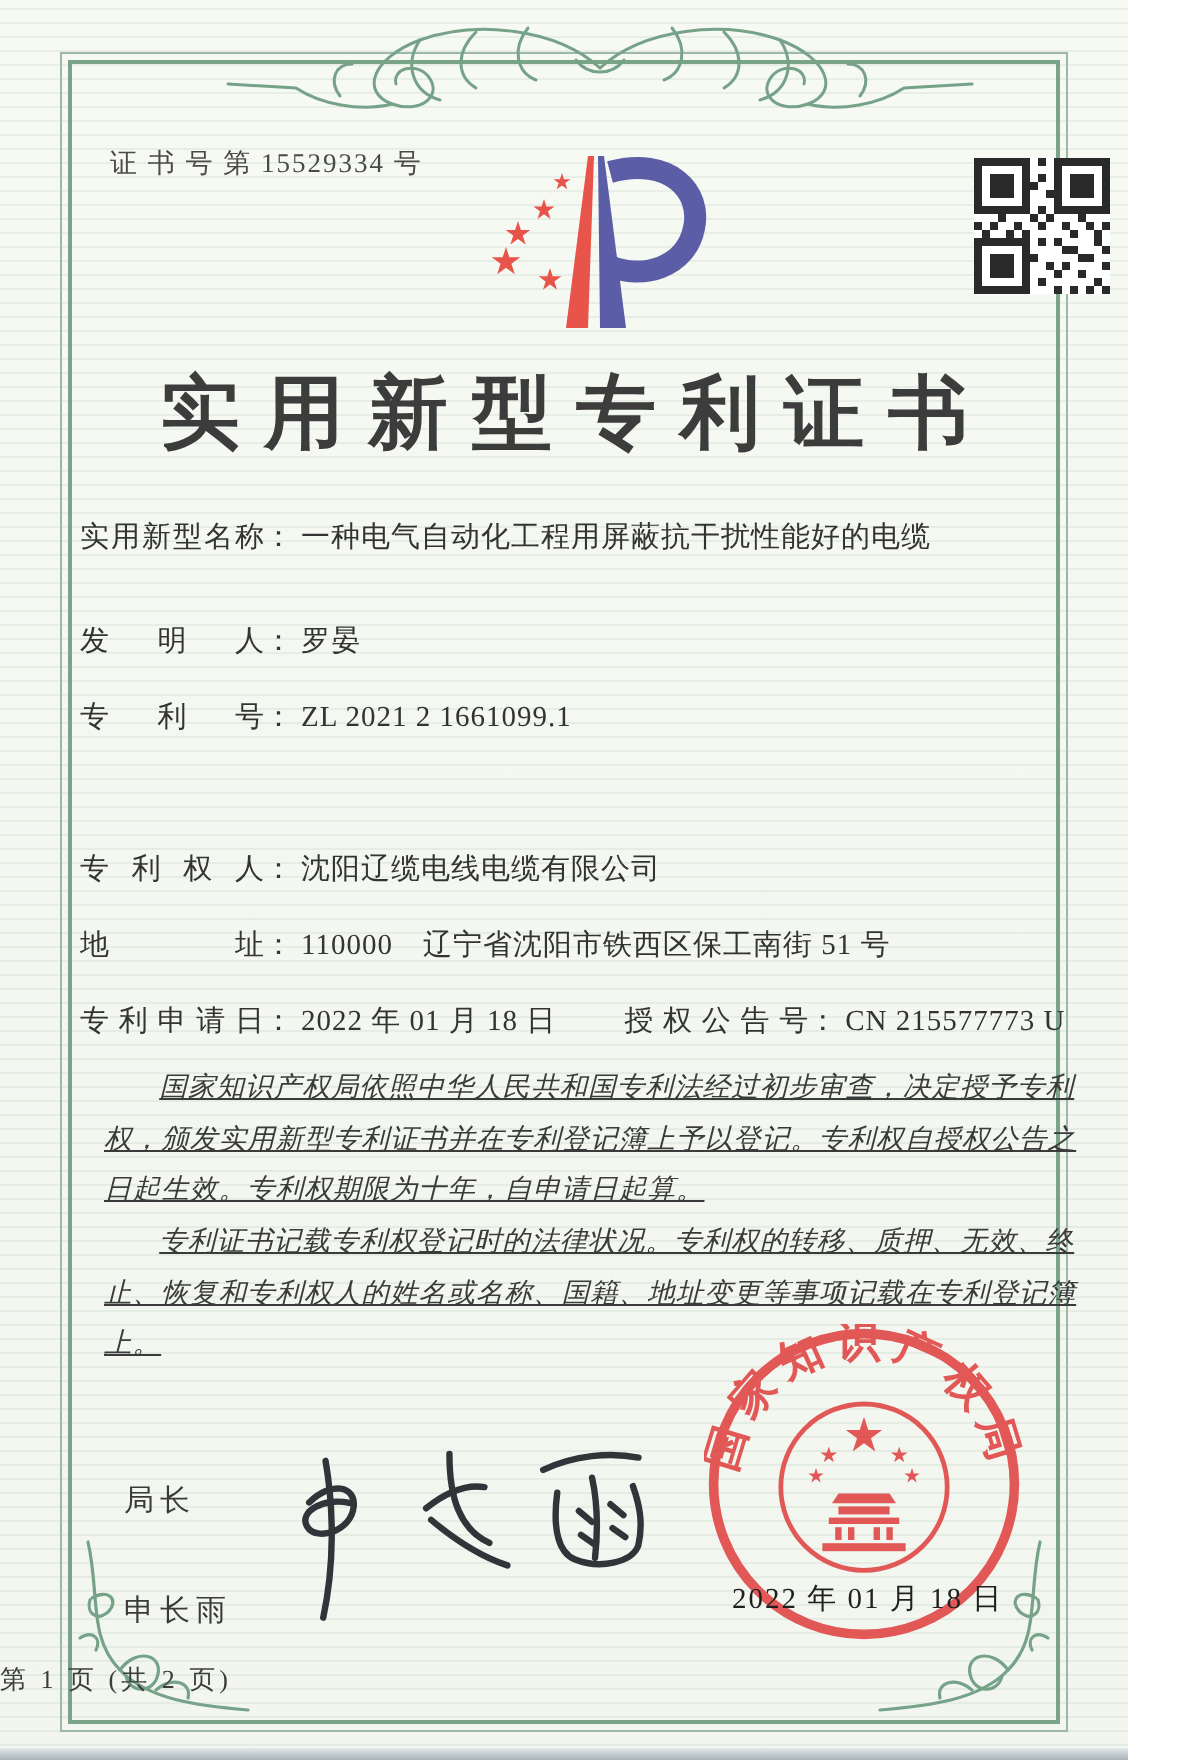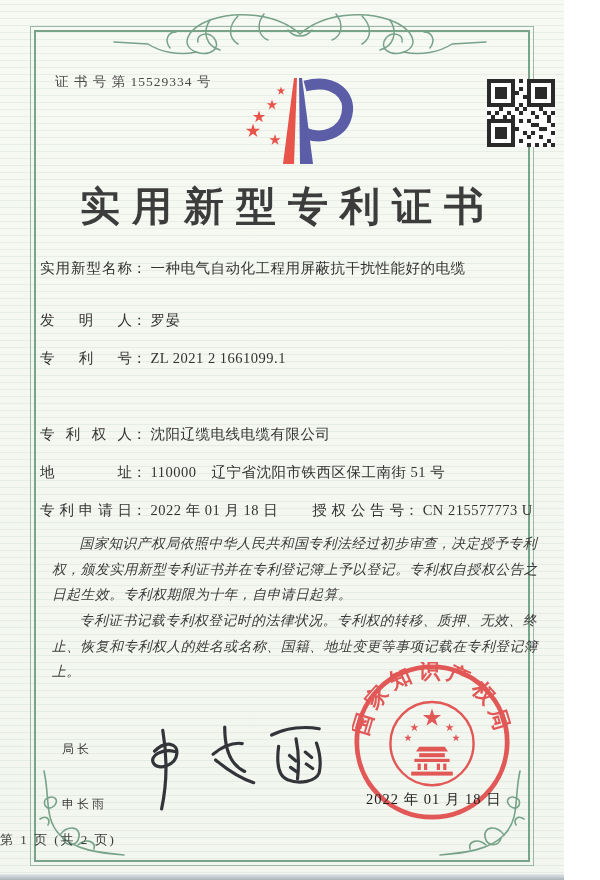--- a/index.html
+++ b/index.html
@@ -21,22 +21,22 @@
   .qr{position:absolute;left:487px;top:79px;}
   .title{position:absolute;left:0;top:179px;width:100%;text-align:center;
     font-size:40px;font-weight:600;letter-spacing:12px;text-indent:12px;color:#3c3c3c;}
   .row{position:absolute;left:40px;width:500px;font-size:14.5px;color:#333;white-space:nowrap;}
   .lbl{display:inline-block;width:92px;text-align:justify;text-align-last:justify;-moz-text-align-last:justify;}
   .colon{display:inline-block;margin-right:4px;}
   .val{letter-spacing:0.5px;}
   .grant2{margin-left:34px;}
   .paras{position:absolute;left:52px;top:531px;width:498px;font-size:13.8px;
     line-height:1.86;color:#3b3b3b;font-style:italic;}
-  .paras p{margin:0;text-indent:2em;letter-spacing:0.5px;}
-  .signer{position:absolute;left:62px;font-size:12px;color:#3a3a3a;letter-spacing:3px;}
+  .paras p{margin:0;text-indent:2em;letter-spacing:0.5px;text-decoration:underline;}
+  .signer{position:absolute;left:62px;font-size:15px;color:#3a3a3a;letter-spacing:3px;}
   .signer-title{top:741px;}
   .signer-name{top:796px;}
   .signature{position:absolute;left:128px;top:714px;}
   .seal{position:absolute;left:352px;top:662px;opacity:0.92;}
   .seal-date{position:absolute;left:366px;top:790px;font-size:14.5px;color:#1f1f1f;
     letter-spacing:1px;z-index:5;}
   .footer{position:absolute;left:0;top:831px;width:100%;text-align:left;
     font-size:13px;letter-spacing:2px;color:#3c3c3c;}
   .orn-top{position:absolute;left:110px;top:4px;}
   .orn-bl{position:absolute;left:34px;bottom:18px;}

